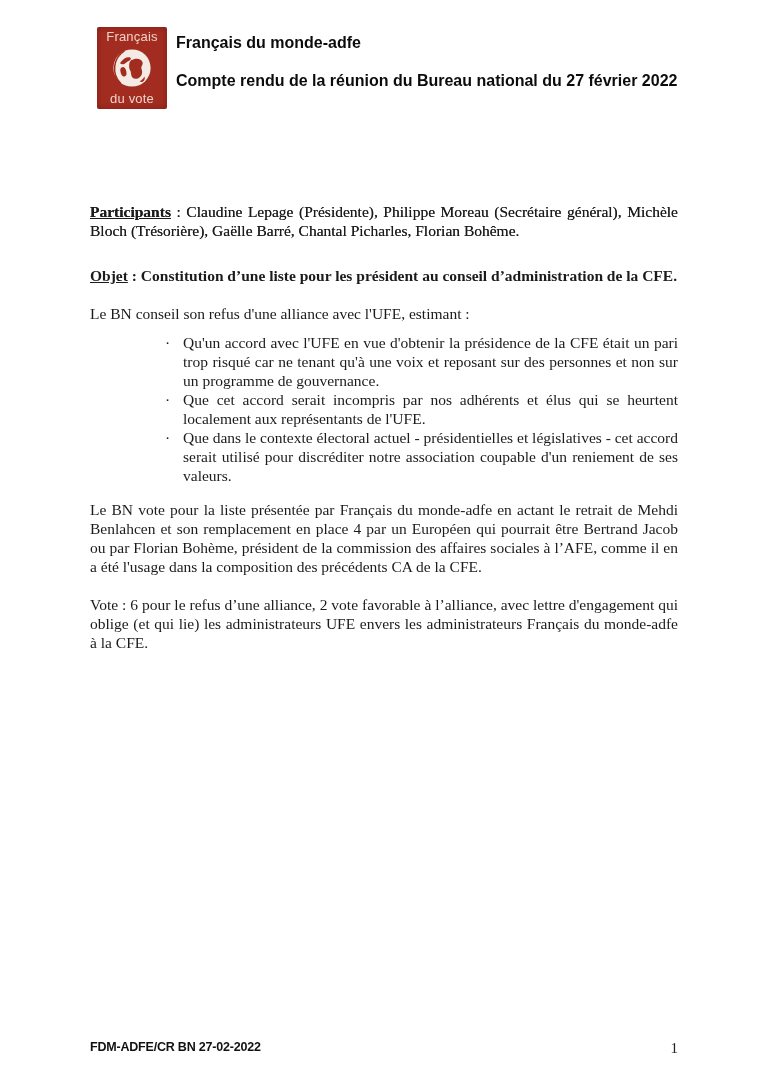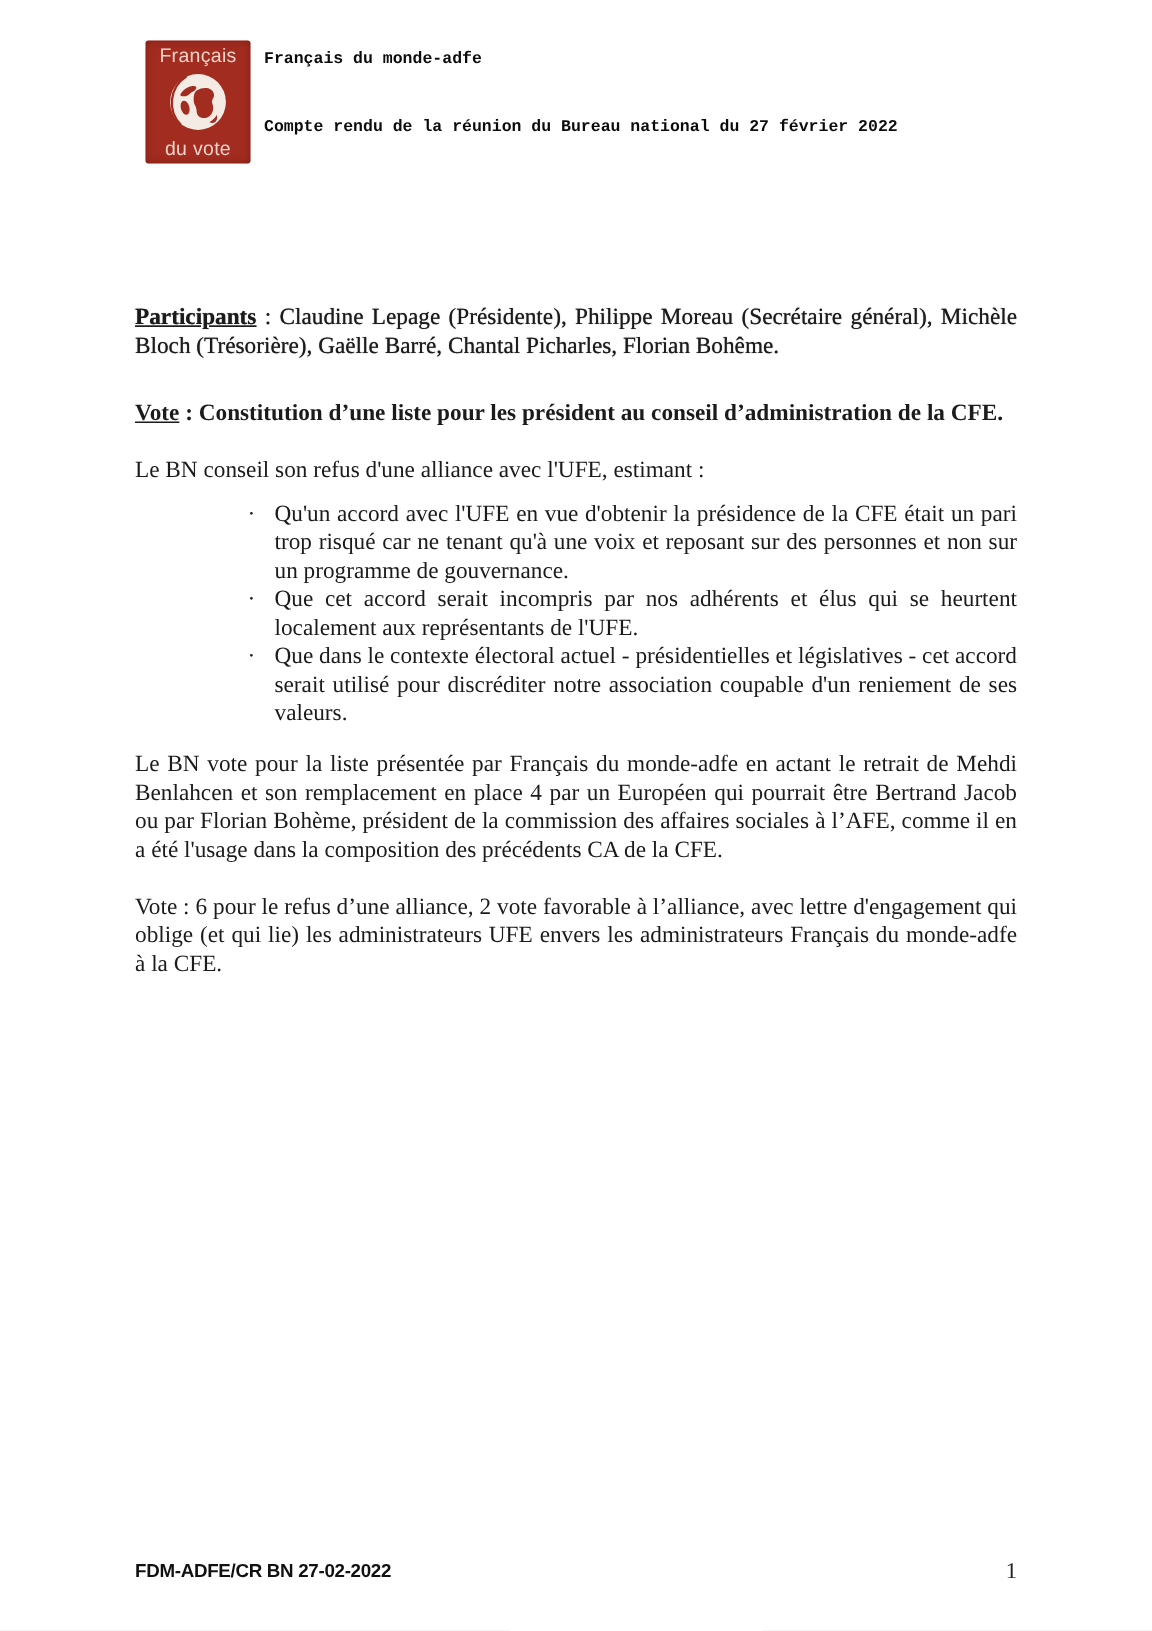--- a/index.html
+++ b/index.html
@@ -21,25 +21,25 @@
     border-radius:2px;
     color:#eed3c8;
     font-family:"Liberation Sans", sans-serif;
     display:flex; flex-direction:column; align-items:center; justify-content:space-between;
     padding:3px 0 4px 0; box-sizing:border-box;
     box-shadow:inset 0 0 6px rgba(60,0,0,.35);
   }
   .logo-word { font-size:13px; line-height:13px; letter-spacing:.2px; }
   .titles {
     margin-left:9px; padding-top:7px;
-    font-family:Liberation Mono, monospace;
-    font-weight:bold; font-size:11px; color:#0c0c0c;
+    font-family:Liberation Sans, sans-serif;
+    font-weight:bold; font-size:16px; color:#0c0c0c;
     white-space:nowrap;
   }
-  .doc-title { margin-top:33px; }
+  .doc-title { margin-top:20px; }
 
   
   .content {
     position:absolute; top:170px; left:90px; width:588px;
     font-size:15.5px; line-height:19px; text-align:justify;margin-top:32px;
   }
   .content p { margin:0; }
   .participants { margin-bottom:26px !important; text-shadow:0 0 .6px rgba(0,0,0,.75); }
   .label-u { font-weight:bold; text-decoration:underline; }
   .objet { font-weight:bold; margin-bottom:19px !important; }
@@ -81,21 +81,21 @@
     <div class="titles">
       <div class="org-title">Français du monde-adfe</div>
       <div class="doc-title">Compte rendu de la réunion du Bureau national du 27 février 2022</div>
     </div>
   </div>
 
   <div class="content">
 
     <p class="participants"><span class="label-u">Participants</span><span> : </span><span>Claudine Lepage (Présidente), Philippe Moreau (Secrétaire général), Michèle Bloch (Trésorière), Gaëlle Barré, Chantal Picharles, Florian Bohême.</span><br></p>
 
-    <p class="objet"><span class="label-u">Vote</span><span> : </span><span>Constitution d’une liste pour les président au conseil d’administration de la CFE.</span></p>
+    <p class="objet"><span class="label-u">Objet</span><span> : </span><span>Constitution d’une liste pour les président au conseil d’administration de la CFE.</span></p>
 
     <p class="intro">Le BN conseil son refus d'une alliance avec l'UFE, estimant :</p>
 
     <ul class="bullets">
       <li><span class="marker">·</span><span>Qu'un accord avec l'UFE en vue d'obtenir la présidence de la CFE était un pari trop risqué car ne tenant qu'à une voix et reposant sur des personnes et non sur un programme de gouvernance.</span></li>
       <li><span class="marker">·</span><span>Que cet accord serait incompris par nos adhérents et élus qui se heurtent localement aux représentants de l'UFE.</span></li>
       <li><span class="marker">·</span><span>Que dans le contexte électoral actuel - présidentielles et législatives - cet accord serait utilisé pour discréditer notre association coupable d'un reniement de ses valeurs.</span></li>
     </ul>
 
     <p class="vote-decision">Le BN vote pour la liste présentée par Français du monde-adfe en actant le retrait de Mehdi Benlahcen et son remplacement en place 4 par un Européen qui pourrait être Bertrand Jacob ou par Florian Bohème, président de la commission des affaires sociales à l’AFE, comme il en a été l'usage dans la composition des précédents CA de la CFE.</p>

